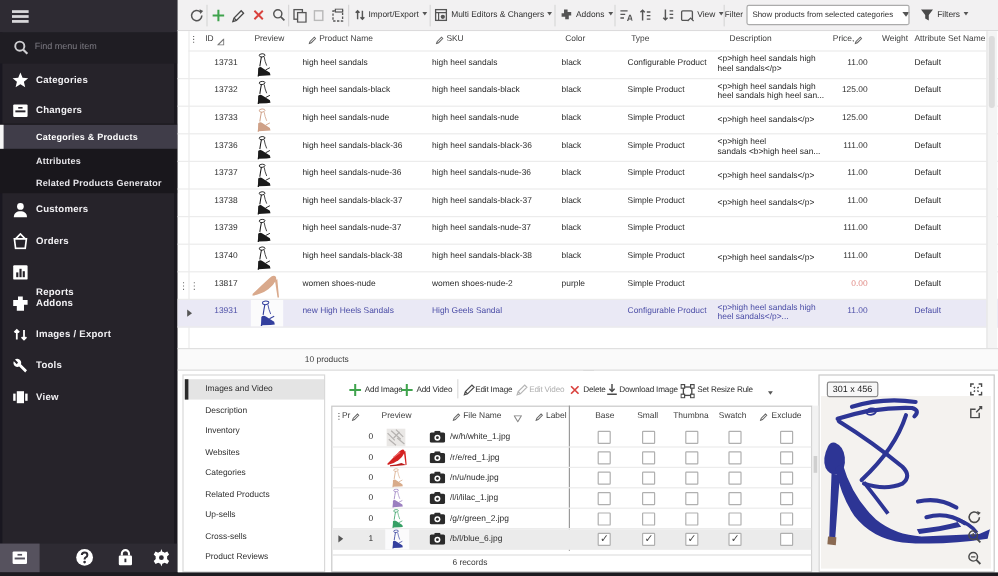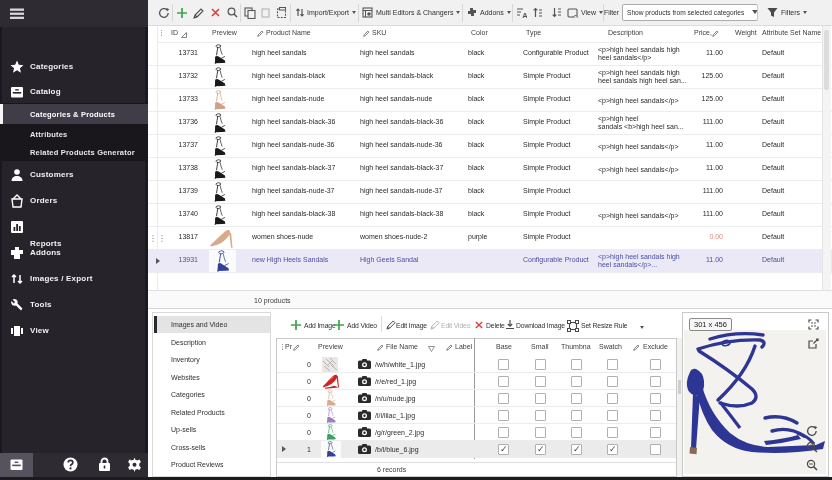--- a/index.html
+++ b/index.html
@@ -71,26 +71,33 @@
 <div class="abs" style="left:0;top:0;width:2px;height:480px;background:#191720;"></div>
 <div id="sb-top">
   <svg class="abs" style="left:10px;top:8px" width="14" height="12" viewBox="0 0 14 12">
         <g fill="#d8d7da">
           <rect x="0" y="0.5" width="14" height="2.3"></rect>
           <rect x="0" y="4.6" width="14" height="2.3"></rect>
           <rect x="0" y="8.7" width="14" height="2.3"></rect>
         </g>
       </svg>
 </div>
+<div id="sb-search">
+  <svg class="abs" style="left:11px;top:6px" width="13" height="13" viewBox="0 0 13 13">
+        <circle cx="5.5" cy="5.5" r="3.8" fill="none" stroke="#cfcfd2" stroke-width="1.6"></circle>
+        <line x1="8.4" y1="8.4" x2="11.8" y2="11.8" stroke="#cfcfd2" stroke-width="1.8"></line>
+      </svg>
+  <span class="abs" style="left:29px;top:7px;font-size:7.5px;color:#7e7c84;">Find menu item</span>
+</div>
 <div id="sb-sub"></div>
 <div id="sb-sel"></div>
 <div id="sb-sel-bar"></div>
 
 <span class="sb-item" style="top:62px;">Categories</span>
-<span class="sb-item" style="top:87px;">Catalog</span>
+<span class="sb-item" style="top:87px;">Changers</span>
 <span class="sb-sub-item" style="top:110px;color:#fff;">Categories &amp; Products</span>
 <span class="sb-sub-item" style="top:130px;">Attributes</span>
 <span class="sb-sub-item" style="top:148px;">Related Products Generator</span>
 <span class="sb-item" style="top:170px;">Customers</span>
 <span class="sb-item" style="top:196px;">Orders</span>
 <span class="sb-item" style="top:222px;margin-top:17px;">Reports</span>
 <span class="sb-item" style="top:248px;">Addons</span>
 <span class="sb-item" style="top:274px;">Images / Export</span>
 <span class="sb-item" style="top:300px;">Tools</span>
 <span class="sb-item" style="top:326px;">View</span>

